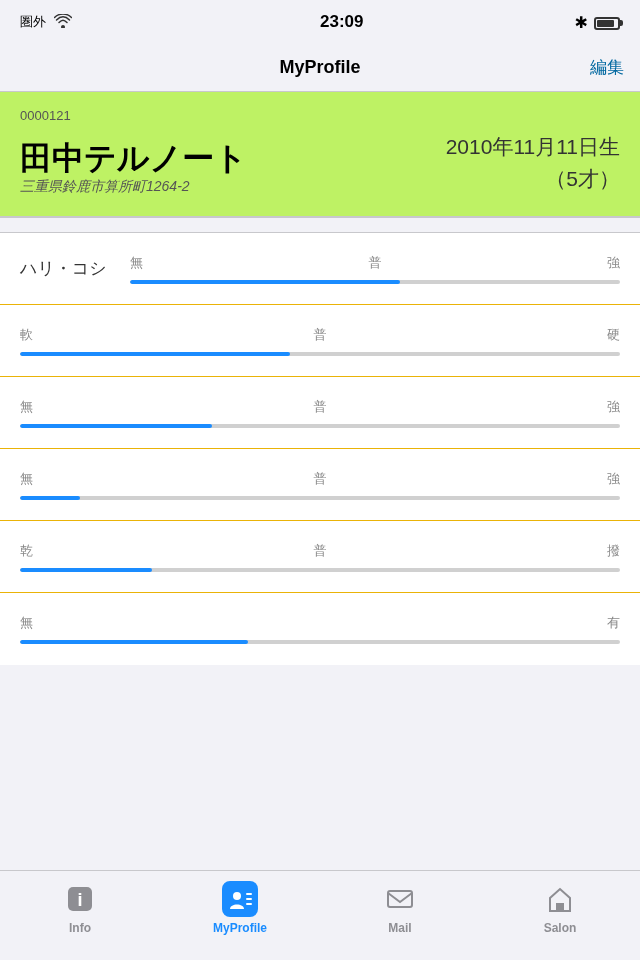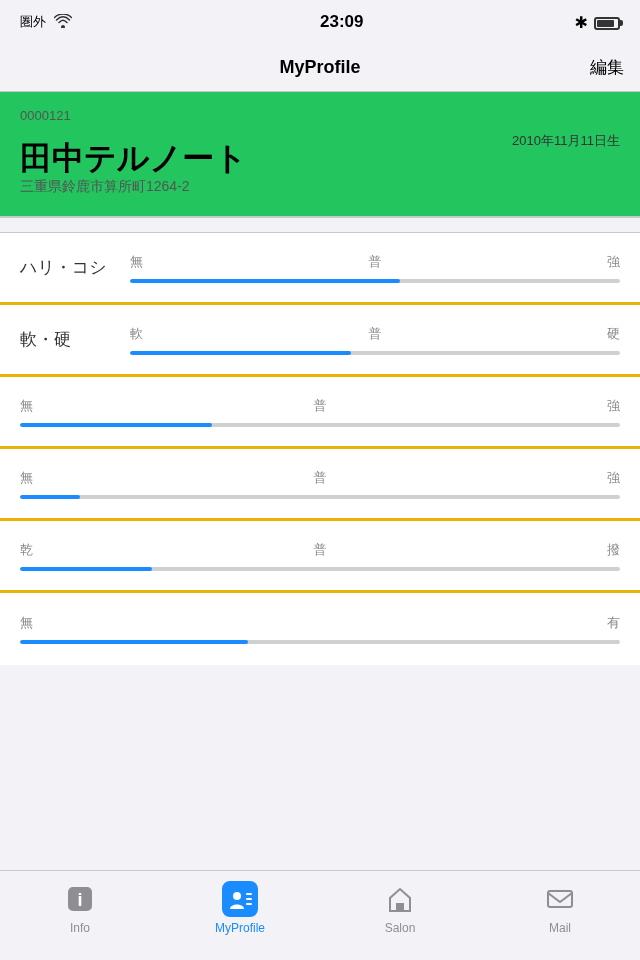--- a/index.html
+++ b/index.html
@@ -46,55 +46,55 @@
       display: flex;
       align-items: center;
       justify-content: center;
       position: relative;
     }
     .nav-title { font-size: 18px; font-weight: 600; color: #000; }
     .nav-edit {
       position: absolute;
       right: 16px;
       font-size: 17px;
-      color: #000000;
+      color: #0369a1;
     }
 
     
     .profile-card {
-      background: #22c55e;
+      background: #bef264;
       margin: 0;
       padding: 16px 20px 20px;
       border-bottom: 1px solid #c8c8cc;
     }
     .profile-id { font-size: 13px; color: #555; margin-bottom: 4px; }
     .profile-name { font-size: 32px; font-weight: 700; color: #000; line-height: 1.1; margin-top: 14px; }
     .profile-dob-row { display: flex; align-items: flex-start; justify-content: space-between; }
     .profile-name-col {}
     .profile-meta { font-size: 14px; color: #555; margin-top: 4px; }
-    .profile-address { font-size: 14px; color: #555; margin-top: 2px; }
-    .profile-dob-col { text-align: right; font-size: 13px; color: #333; line-height: 1.5; padding-top: 4px; }
+    .profile-address { font-size: 14px; color: #555; margin-top: 2px; font-style: italic; }
+    .profile-dob-col { text-align: right; font-size: 21px; color: #333; line-height: 1.5; padding-top: 4px; }
 
     
     .section-divider {
       height: 16px;
       background: #f2f2f7;
       border-top: 1px solid #c8c8cc;
       border-bottom: 1px solid #c8c8cc;
     }
 
     
     .slider-section {
       background: #fff;
     }
     .slider-row {
       display: flex;
       align-items: center;
       padding: 12px 20px;
-      border-bottom: 3px solid #eab308;
+      border-bottom: 1px solid #eab308;
       min-height: 72px;
       position: relative;
     }
     .slider-row:last-child { border-bottom: none; }
     .slider-label {
       width: 110px;
       font-size: 17px;
       color: #333;
       flex-shrink: 0;
     }
@@ -157,20 +157,21 @@
       color: #8e8e93;
     }
     .tab-icon.active-icon {
       background: #1a8cff;
       border-radius: 8px;
       color: #fff;
     }
     .tab-label {
       font-size: 12px;
       color: #8e8e93;
+      font-weight: bold;
     }
     .tab-label.active-label {
       color: #1a8cff;
     }
 
     
     .content-area {
       position: absolute;
       top: 92px;
       left: 0;
@@ -215,20 +216,21 @@
 
   <div class="profile-card">
     <div class="profile-id">0000121</div>
     <div class="profile-dob-row">
       <div class="profile-name-col">
         <div class="profile-name">田中テルノート</div>
         <div class="profile-address">三重県鈴鹿市算所町1264-2</div>
       </div>
       <div class="profile-dob-col">
         <div>2010年11月11日生</div>
+        <div>（5才）</div>
       </div>
     </div>
   </div>
 
   <div class="section-divider"></div>
 
   <div class="slider-section" id="slider-section">
   <div class="slider-row">
         <div class="slider-label">ハリ・コシ</div>
         <div class="slider-control">
@@ -236,21 +238,20 @@
             <span>無</span>
             <span>普</span>
             <span>強</span>
           </div>
           <div class="slider-track">
             <div class="slider-fill" style="width: 55%;"></div>
           </div>
         </div>
       </div>
       <div class="slider-row">
-        <div class="slider-label">軟・硬</div>
         <div class="slider-control">
           <div class="slider-ticks">
             <span>軟</span>
             <span>普</span>
             <span>硬</span>
           </div>
           <div class="slider-track">
             <div class="slider-fill" style="width: 45%;"></div>
           </div>
         </div>
@@ -326,28 +327,28 @@
           <rect x="20" y="8" width="6" height="2" rx="1" fill="white"></rect>
           <rect x="20" y="13" width="6" height="2" rx="1" fill="white"></rect>
           <rect x="20" y="18" width="6" height="2" rx="1" fill="white"></rect>
         </svg>
       </div>
       <div class="tab-label active-label">MyProfile</div>
     </div>
     <div class="tab-item">
       <div class="tab-icon">
         <svg width="28" height="28" viewBox="0 0 28 28" fill="none">
+          <rect x="2" y="6" width="24" height="16" rx="2" stroke="#8e8e93" stroke-width="2" fill="none"></rect>
+          <path d="M2 8 L14 17 L26 8" stroke="#8e8e93" stroke-width="2" fill="none"></path>
+        </svg>
+      </div>
+      <div class="tab-label">Mail</div>
+    </div>
+    <div class="tab-item">
+      <div class="tab-icon">
+        <svg width="28" height="28" viewBox="0 0 28 28" fill="none">
           <path d="M4 26 L4 13 L14 4 L24 13 L24 26 Z" stroke="#8e8e93" stroke-width="2" fill="none"></path>
           <rect x="10" y="18" width="8" height="8" fill="#8e8e93"></rect>
         </svg>
       </div>
       <div class="tab-label">Salon</div>
     </div>
-    <div class="tab-item">
-      <div class="tab-icon">
-        <svg width="28" height="28" viewBox="0 0 28 28" fill="none">
-          <rect x="2" y="6" width="24" height="16" rx="2" stroke="#8e8e93" stroke-width="2" fill="none"></rect>
-          <path d="M2 8 L14 17 L26 8" stroke="#8e8e93" stroke-width="2" fill="none"></path>
-        </svg>
-      </div>
-      <div class="tab-label">Mail</div>
-    </div>
   </div>
 
 </body></html>

